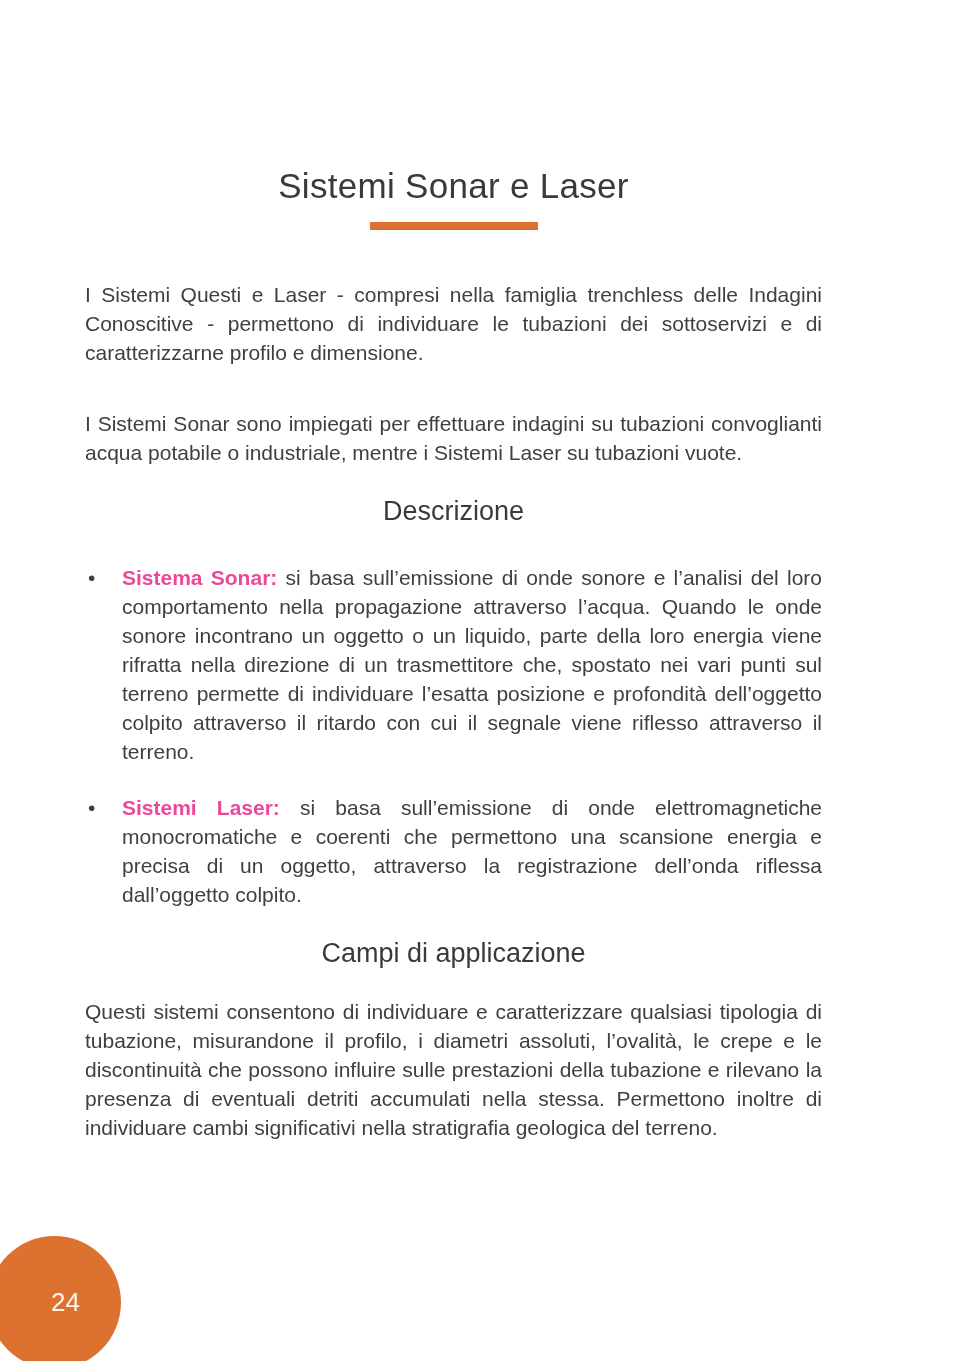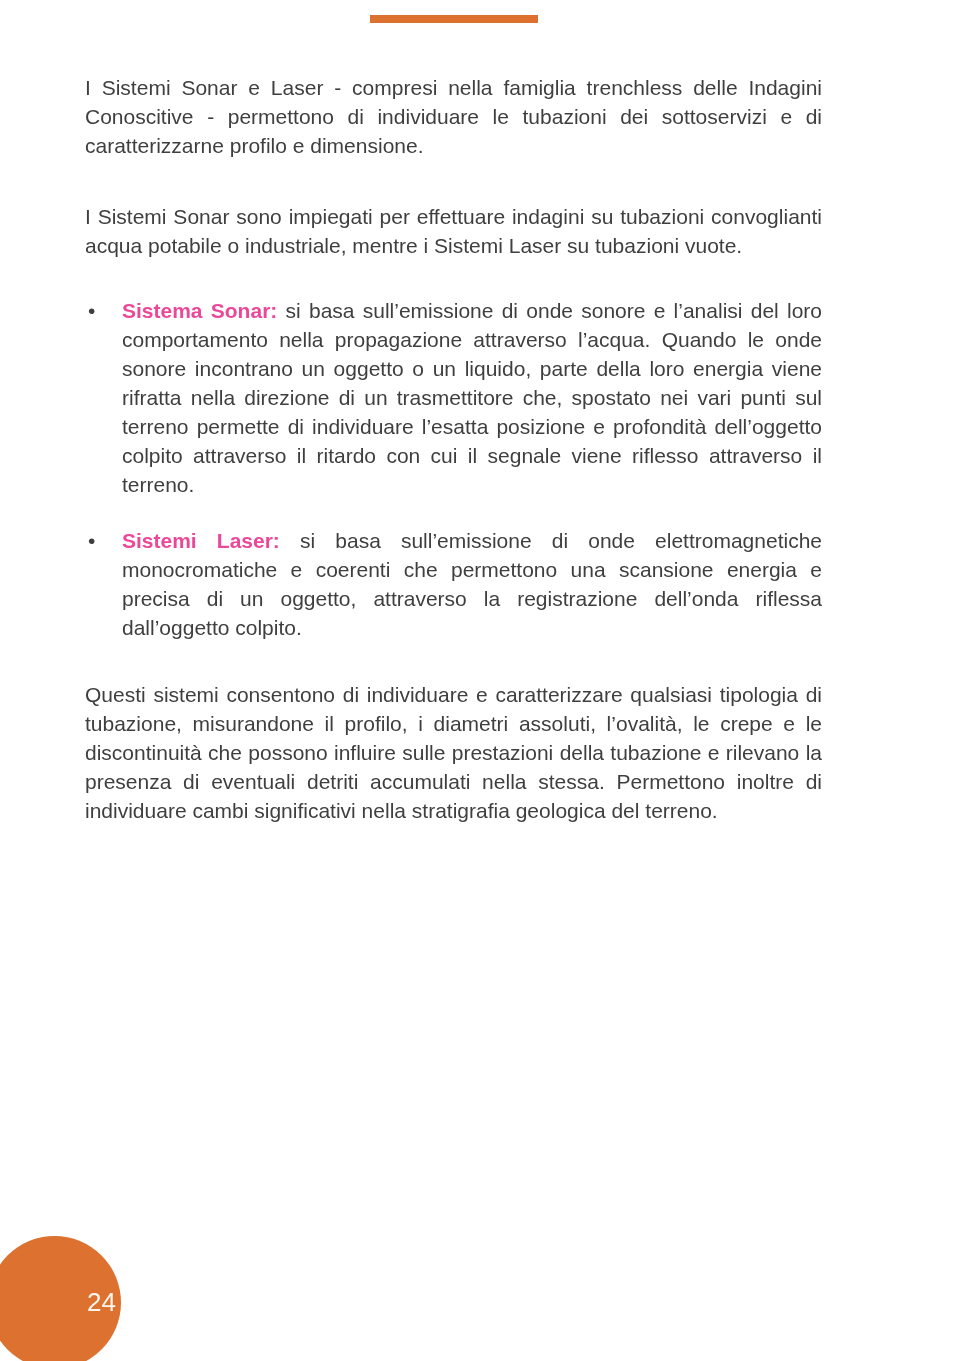--- a/index.html
+++ b/index.html
@@ -61,67 +61,69 @@
   .bullet-item + .bullet-item { margin-top: 27px; }
   .bullet-marker {
     position: absolute;
     left: 3px;
     top: 0;
     font-size: 21px;
     line-height: 29px;
     color: #3f3f3f;
   }
   .bullet-lead { font-weight: 700; color: #ec4899; }
-  .applications-paragraph { margin-top: 38px; }
+  .applications-paragraph { margin-top: 28px; }
   .page-number-circle {
     position: absolute;
     left: -12px;
     top: 1236px;
     width: 133px;
     height: 133px;
     border-radius: 50%;
     background: #dd7230;
   }
   .page-number {
     position: absolute;
     left: 63px;
     top: 52px;
     font-size: 26px;
     line-height: 29px;
     font-weight: 400;
     color: #fdf4ec;
-    margin-left: 36px;
   }
 </style>
 </head>
 <body>
 
 <div class="page-column">
 
+  <h1 class="page-title">Sistemi Sonar e Laser</h1>
 
   <div class="title-underline"></div>
 
-  <p class="body-text intro-p1">I Sistemi Sonar e Laser - compresi nella famiglia trenchless delle Indagini Conoscitive - permettono di individuare le tubazioni dei sottoservizi e di caratterizzarne profilo e dimensione.</p>
+  <p class="body-text intro-p1">I Sistemi Questi e Laser - compresi nella famiglia trenchless delle Indagini Conoscitive - permettono di individuare le tubazioni dei sottoservizi e di caratterizzarne profilo e dimensione.</p>
 
   <p class="body-text intro-p2">I Sistemi Sonar sono impiegati per effettuare indagini su tubazioni convoglianti acqua potabile o industriale, mentre i Sistemi Laser su tubazioni vuote.</p>
 
+  <h2 class="section-heading">Descrizione</h2>
 
   <ul class="bullet-list">
     <li class="bullet-item body-text">
       <span class="bullet-marker">•</span>
       <strong class="bullet-lead">Sistema Sonar:</strong>
       <span>si basa sull’emissione di onde sonore e l’analisi del loro comportamento nella propagazione attraverso l’acqua. Quando le onde sonore incontrano un oggetto o un liquido, parte della loro energia viene rifratta nella direzione di un trasmettitore che, spostato nei vari punti sul terreno permette di individuare l’esatta posizione e profondità dell’oggetto colpito attraverso il ritardo con cui il segnale viene riflesso attraverso il terreno.</span>
     </li>
     <li class="bullet-item body-text">
       <span class="bullet-marker">•</span>
       <strong class="bullet-lead">Sistemi Laser:</strong>
       <span>si basa sull’emissione di onde elettromagnetiche monocromatiche e coerenti che permettono una scansione energia e precisa di un oggetto, attraverso la registrazione dell’onda riflessa dall’oggetto colpito.</span>
     </li>
   </ul>
 
+  <h2 class="section-heading">Campi di applicazione</h2>
 
   <p class="body-text applications-paragraph">Questi sistemi consentono di individuare e caratterizzare qualsiasi tipologia di tubazione, misurandone il profilo, i diametri assoluti, l’ovalità, le crepe e le discontinuità che possono influire sulle prestazioni della tubazione e rilevano la presenza di eventuali detriti accumulati nella stessa. Permettono inoltre di individuare cambi significativi nella stratigrafia geologica del terreno.</p>
 
 </div>
 
 <div class="page-number-circle">
   <span class="page-number">24</span>
 </div>
 
 </body></html>

